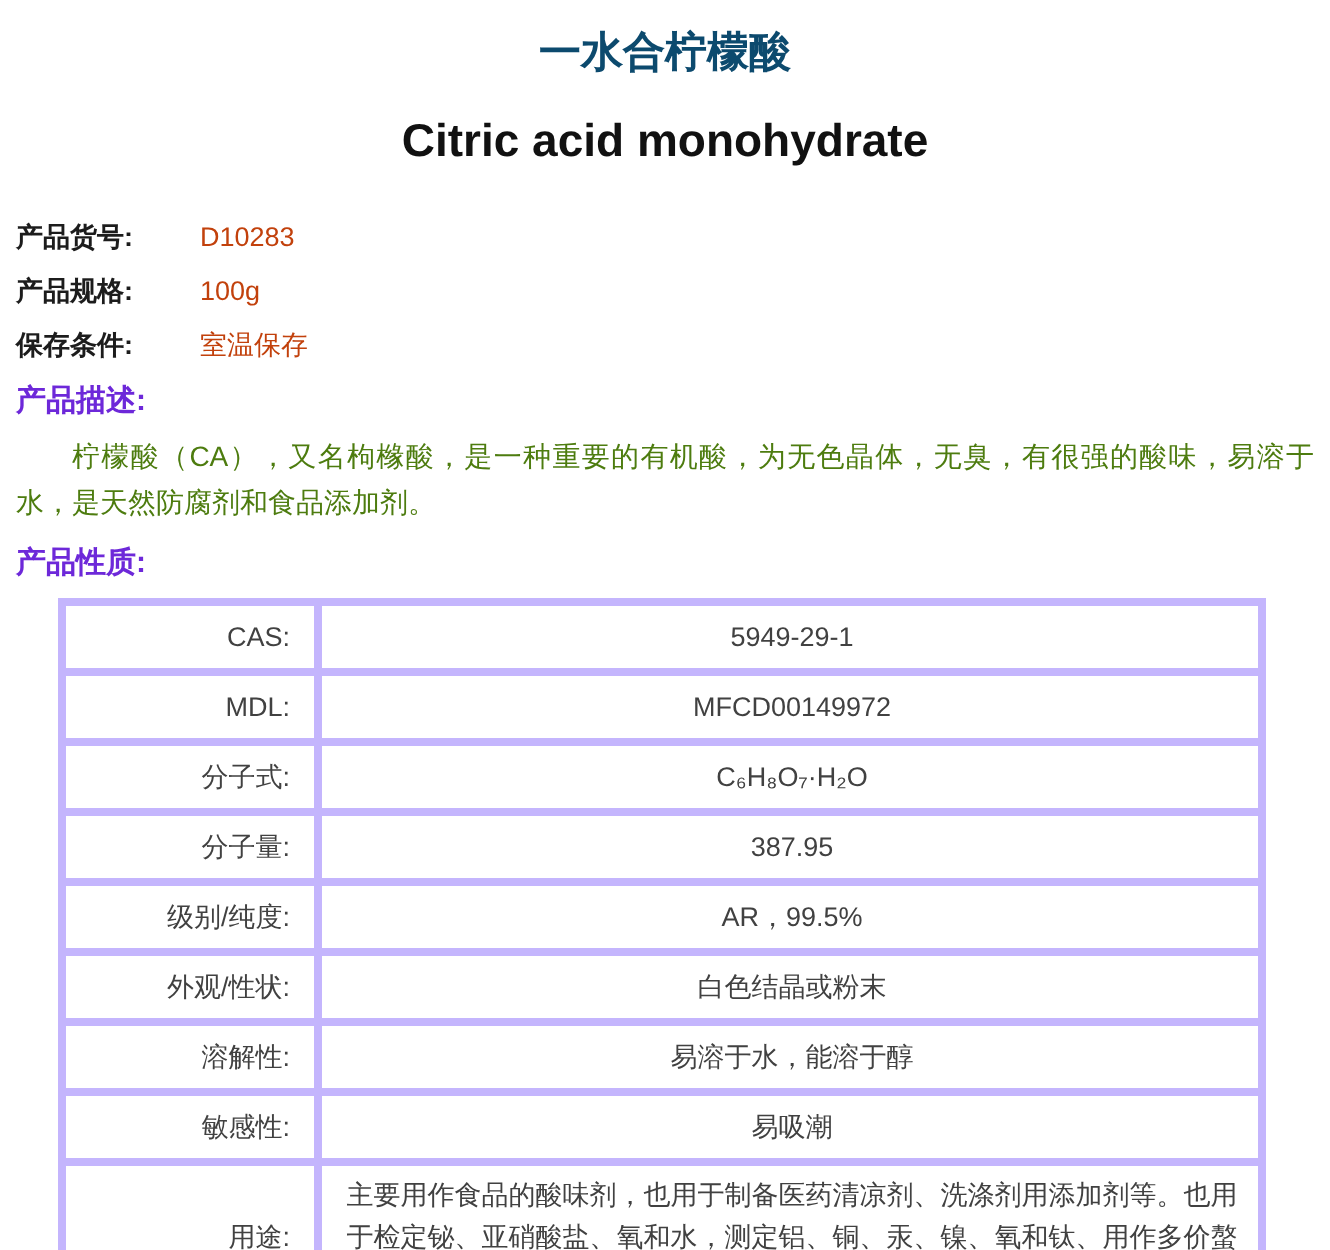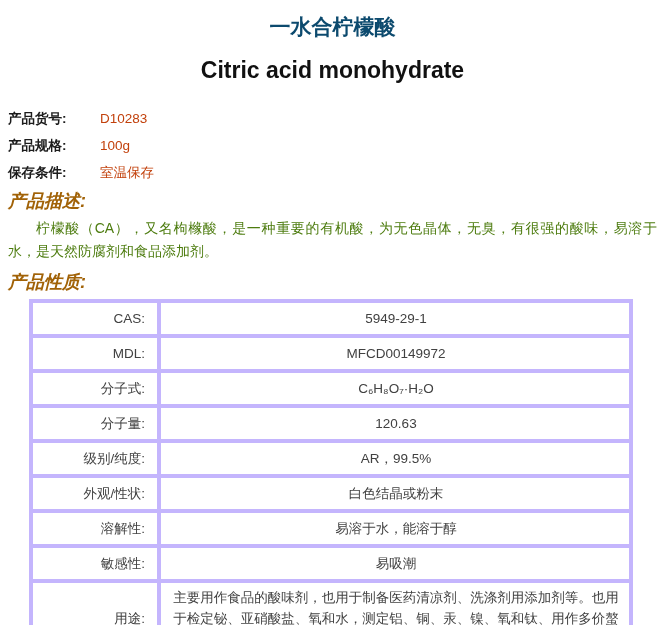--- a/index.html
+++ b/index.html
@@ -48,25 +48,24 @@
     width: 92px;
     font-size: 13.5px;
     font-weight: 700;
     color: #1c1c1c;
   }
   .info-value {
     font-size: 13.5px;
     color: #c2410c;
   }
   .section-label {
-    font-size: 18px;
+    font-size: 15px;
     font-weight: 700;
-    color: #a16207;
+    color: #6d28d9;
     line-height: 18px;
-    font-style: italic;
   }
   .section-label.desc {
     margin-top: 1px;
   }
   .description {
     margin: 7px 0 0 0;
     font-size: 14px;
     line-height: 23px;
     color: #4d7c0f;
     text-indent: 2em;
@@ -136,21 +135,21 @@
       <tr>
         <td class="k">MDL:</td>
         <td class="v">MFCD00149972</td>
       </tr>
       <tr>
         <td class="k">分子式:</td>
         <td class="v">C₆H₈O₇·H₂O</td>
       </tr>
       <tr>
         <td class="k">分子量:</td>
-        <td class="v">120.63</td>
+        <td class="v">387.95</td>
       </tr>
       <tr>
         <td class="k">级别/纯度:</td>
         <td class="v">AR，99.5%</td>
       </tr>
       <tr>
         <td class="k">外观/性状:</td>
         <td class="v">白色结晶或粉末</td>
       </tr>
       <tr>

